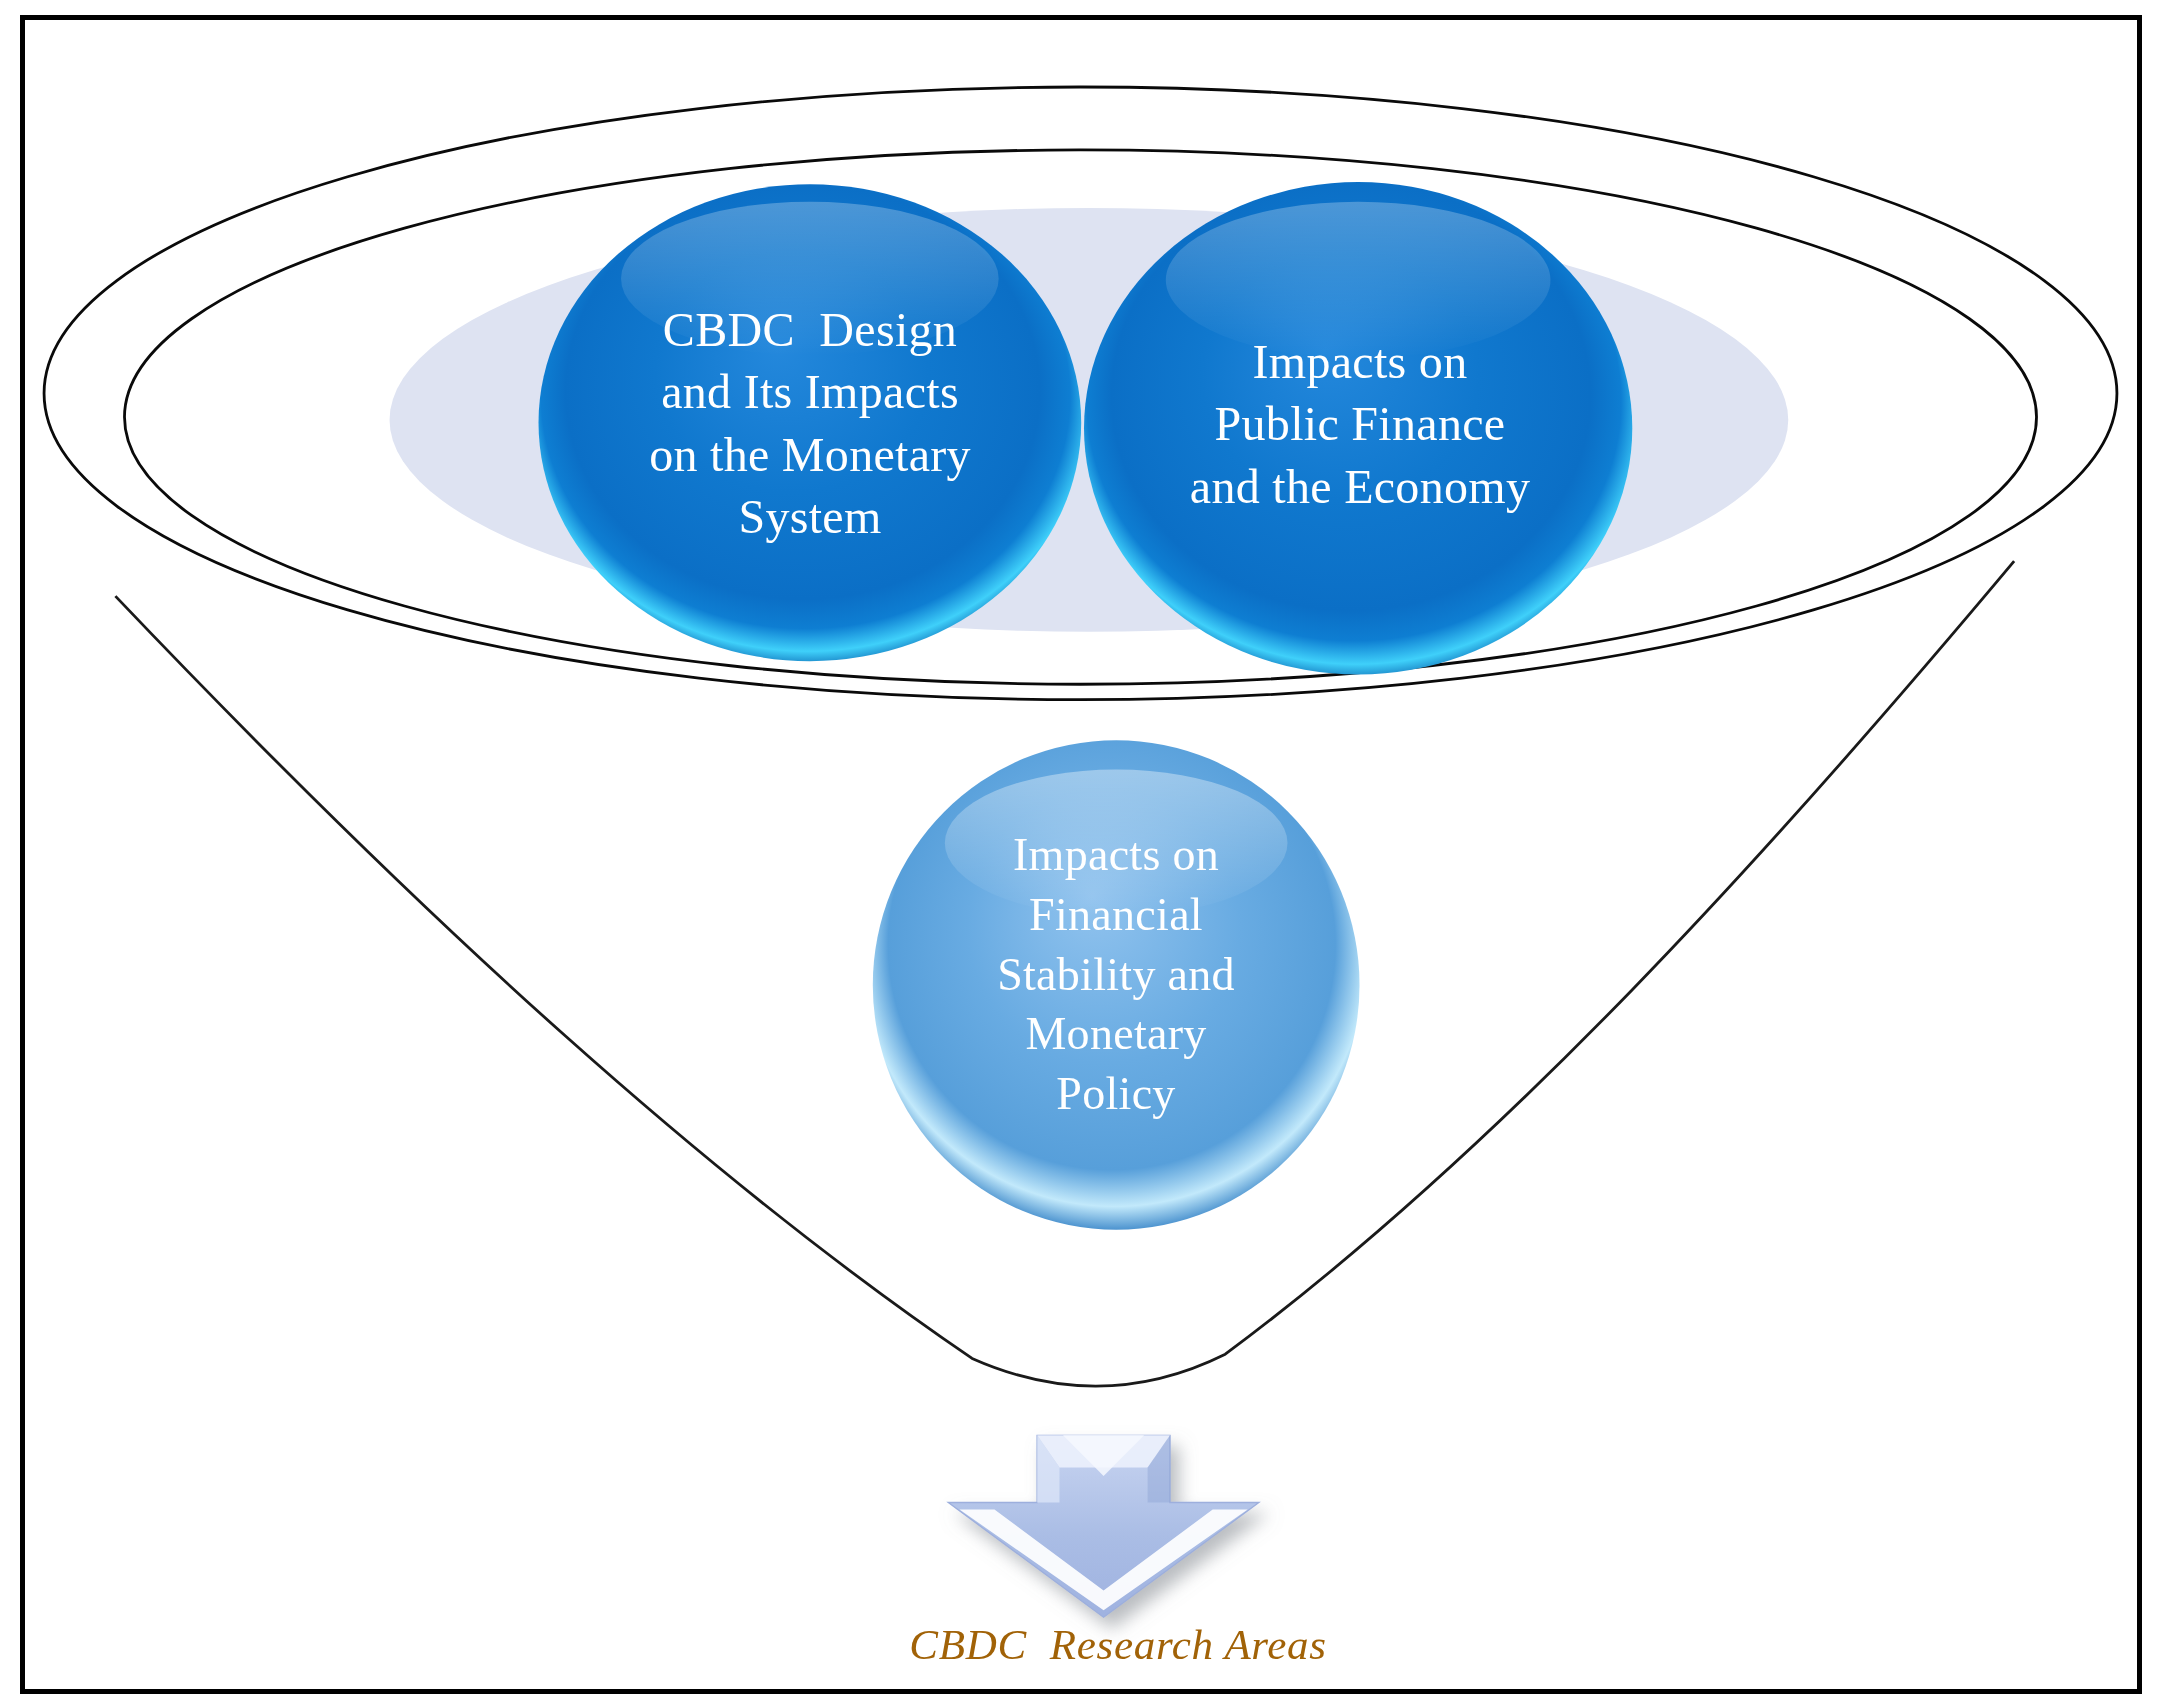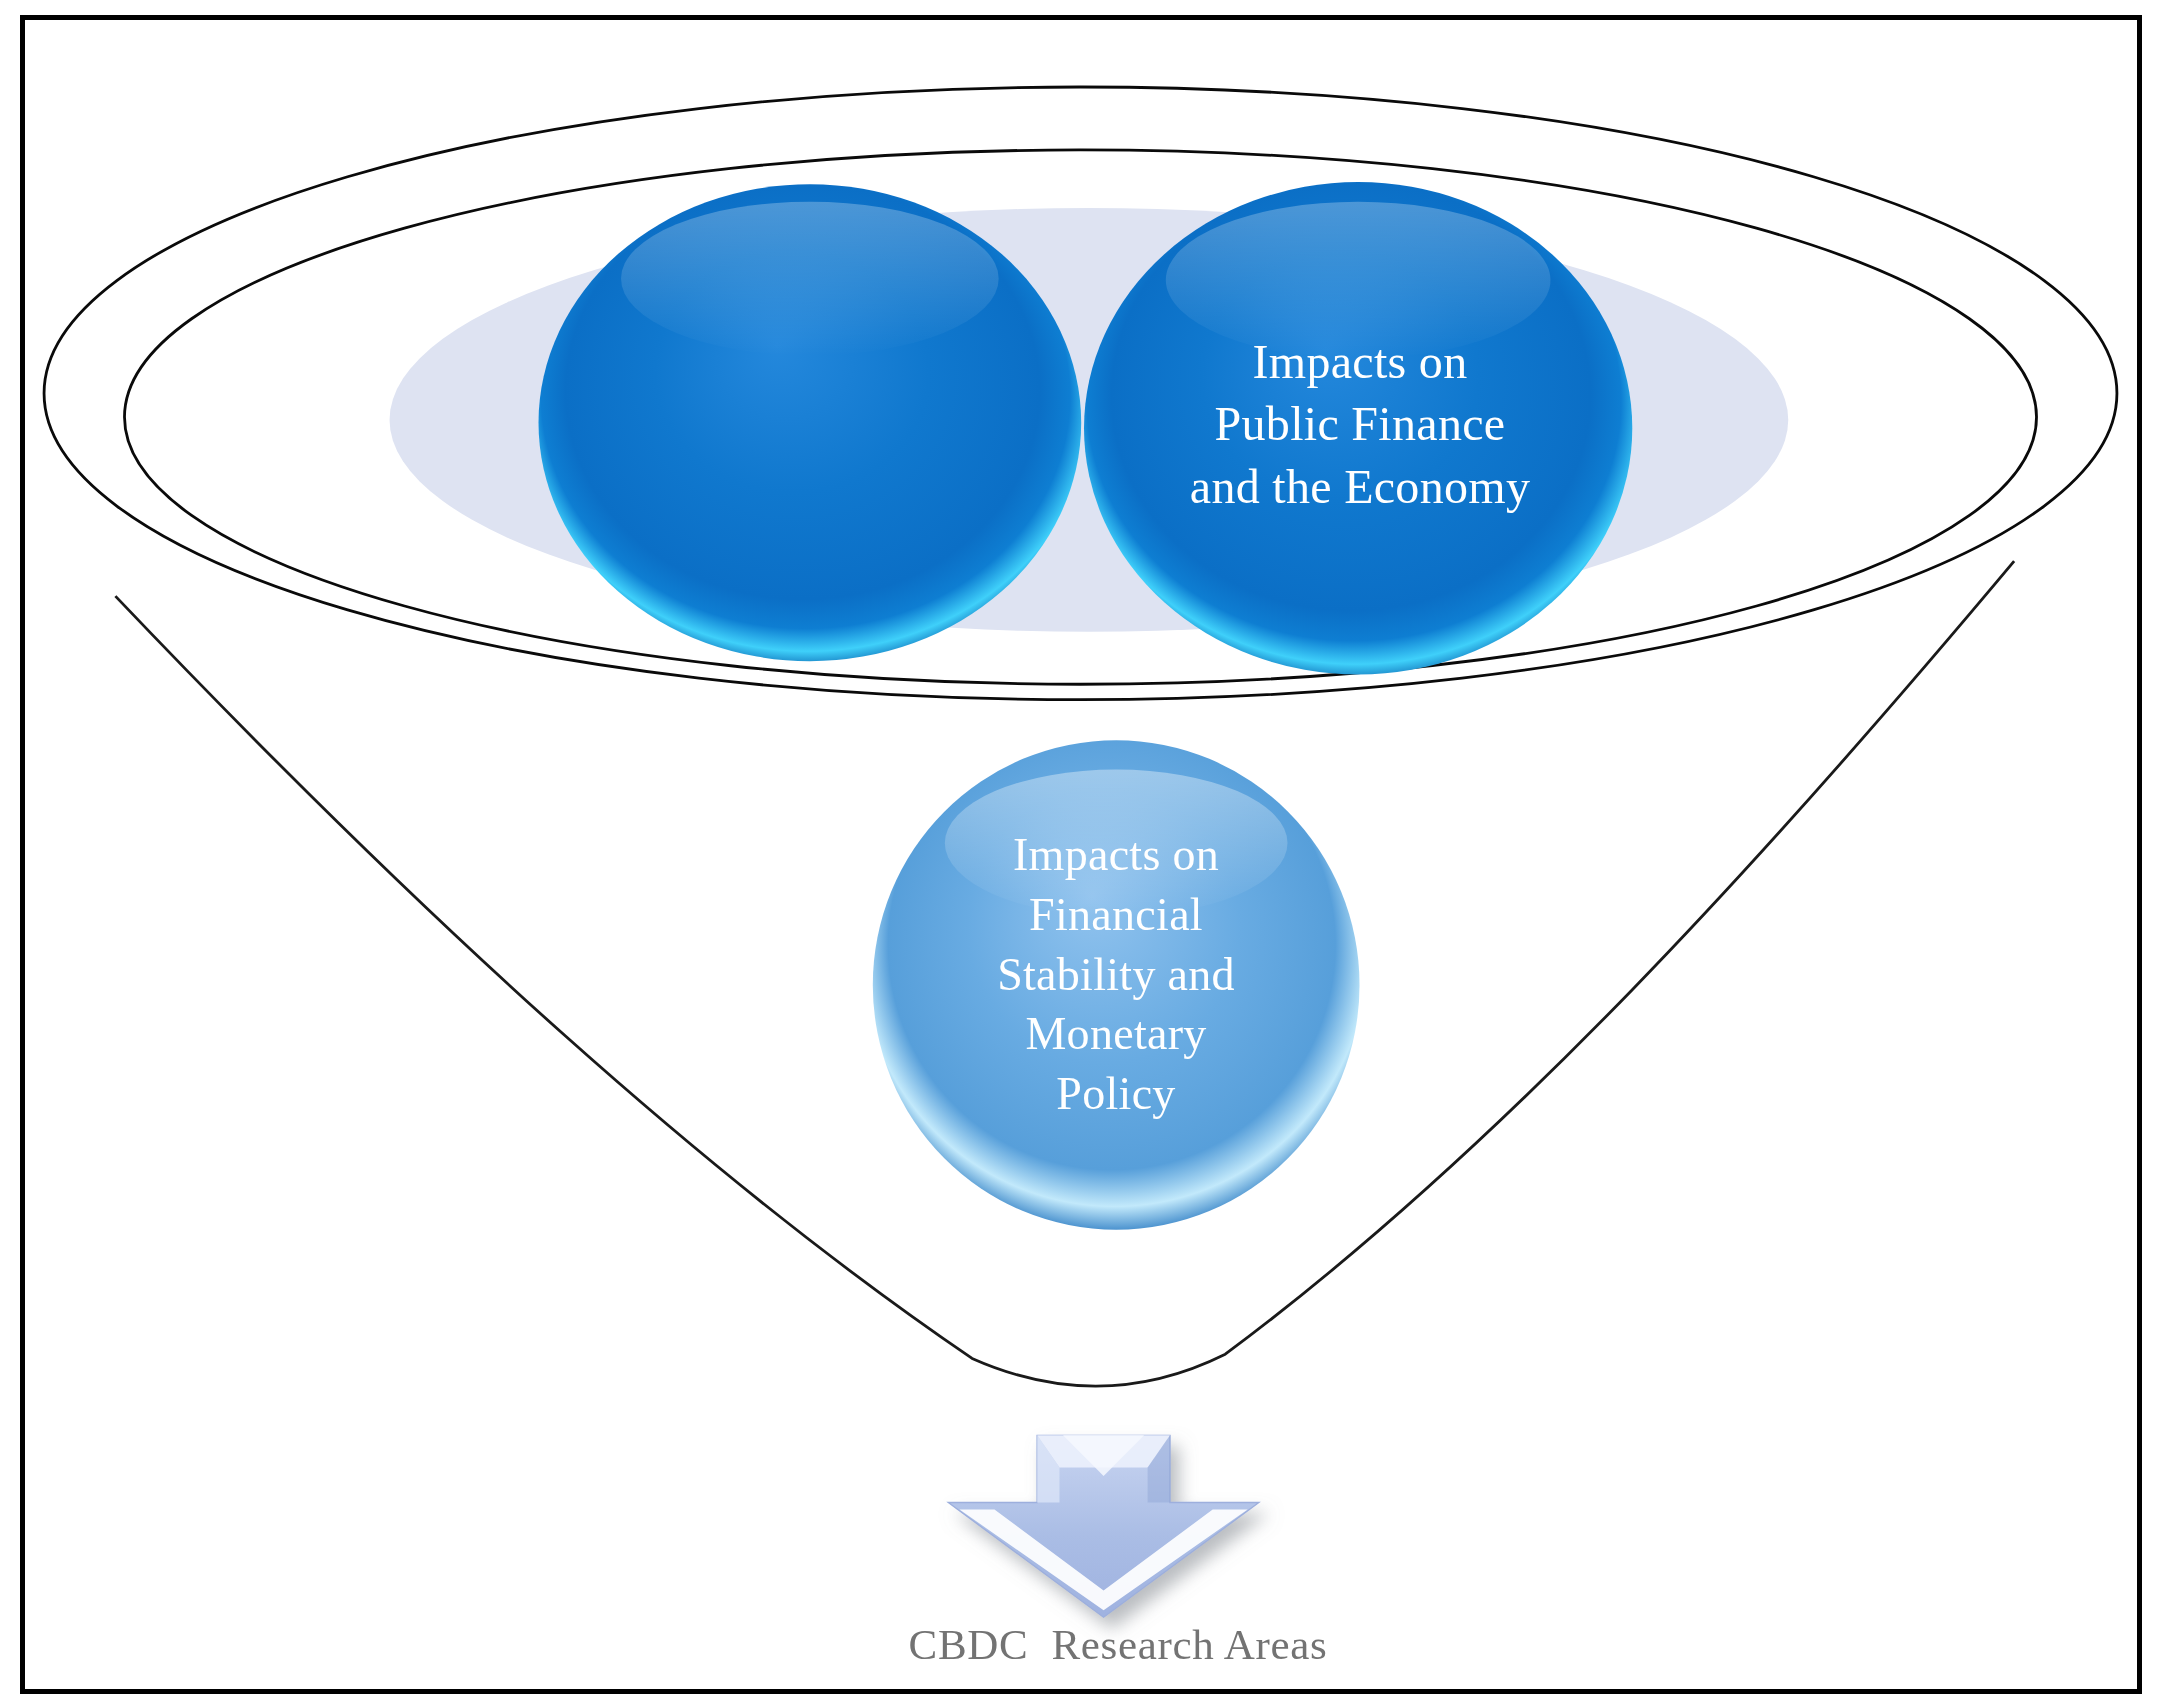--- a/index.html
+++ b/index.html
@@ -15,21 +15,21 @@
   .bubble-label{
     position:absolute;color:#ffffff;text-align:center;
     white-space:pre-wrap;font-size:48px;line-height:1.3;
     transform:translate(-50%,-50%);letter-spacing:0.3px;
   }
   #lbl-design{left:810px;top:424px;width:462px;}
   #lbl-finance{left:1360px;top:425px;width:476px;}
   #lbl-stability{left:1116px;top:974px;width:434px;font-size:46px;}
   .caption{
     position:absolute;left:1118px;top:1644px;transform:translate(-50%,-50%);
-    font-size:43px;color:#737373;white-space:pre;letter-spacing:0.7px;
+    font-size:43px;color:#a16207;white-space:pre;letter-spacing:0.7px;font-style:italic;
   }
 </style>
 </head>
 <body>
 
 <div id="stage">
 
   <div class="frame"></div>
 
   <svg id="funnel-svg" viewBox="0 0 3090 2440" xmlns="http://www.w3.org/2000/svg">
@@ -91,20 +91,24 @@
     <g filter="url(#arrowShadow)">
       <polygon points="1483,2052 1673,2052 1673,2148 1800,2148 1578,2312 1356,2148 1483,2148" fill="url(#gArrow)" stroke="#9dafdd" stroke-width="2"></polygon>
       <polygon points="1483,2052 1673,2052 1641,2098 1515,2098" fill="#ecf1fc" opacity="0.9"></polygon>
       <polygon points="1520,2052 1636,2052 1578,2110" fill="#f6f8fe" opacity="0.85"></polygon>
       <polygon points="1483,2052 1515,2098 1515,2148 1483,2148" fill="#dfe8fa" opacity="0.7"></polygon>
       <polygon points="1641,2098 1673,2052 1673,2148 1641,2148" fill="#8fa3d4" opacity="0.45"></polygon>
       <polygon points="1372,2158 1422,2158 1578,2274 1734,2158 1784,2158 1578,2302" fill="#ffffff" opacity="0.92"></polygon>
     </g>
   </svg>
 
+  <div class="bubble-label" id="lbl-design">CBDC  Design
+and Its Impacts
+on the Monetary
+System</div>
 
   <div class="bubble-label" id="lbl-finance">Impacts on
 Public Finance
 and the Economy</div>
 
   <div class="bubble-label" id="lbl-stability">Impacts on
 Financial
 Stability and
 Monetary
 Policy</div>

